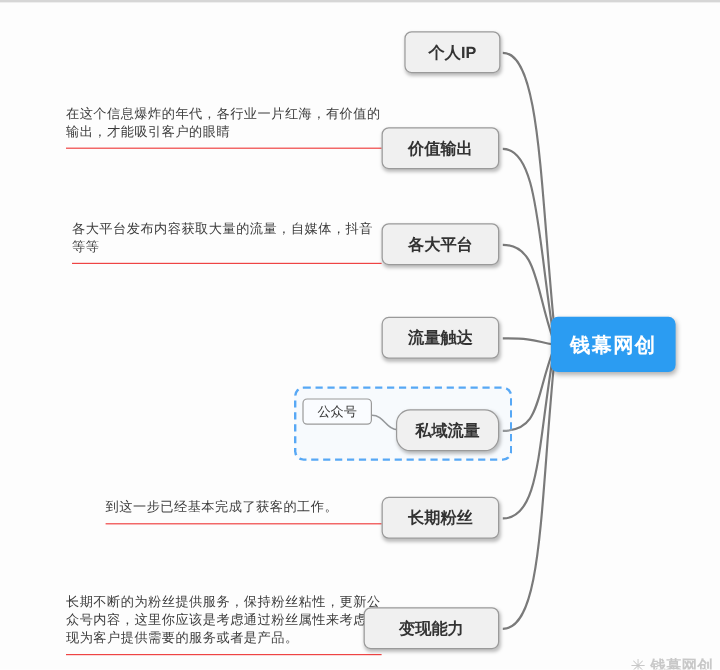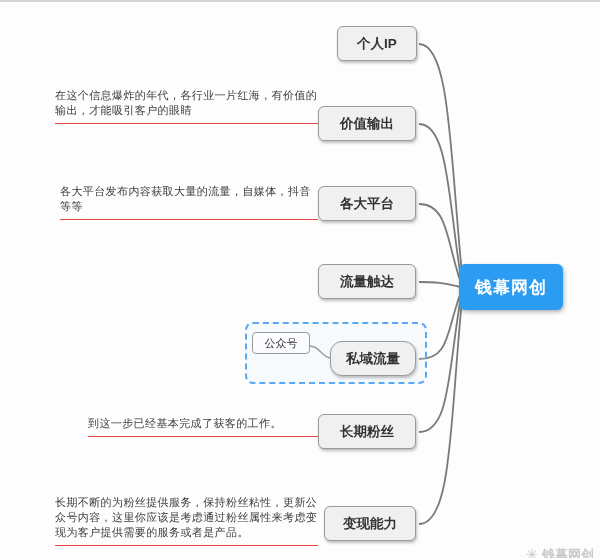--- a/index.html
+++ b/index.html
@@ -48,21 +48,21 @@
     border:2px dashed var(--selection-border);border-radius:8px;
     background:rgba(230,242,255,.25);box-sizing:border-box;
   }
   
   .n0{right:183px;top:24px;width:80px;}
   .n1{right:184px;top:104px;width:98px;}
   .n2{right:184px;top:184px;width:98px;}
   .n3{right:184px;top:262px;width:98px;}
   .n4{right:184px;top:339px;width:86px;border-radius:12px;}
   .n5{right:184px;top:412px;width:98px;}
-  .n6{right:184px;top:504px;width:92px;}
+  .n6{right:184px;top:504px;width:113px;}
   
   .note1{left:55px;width:263px;top:86px;}
   .note2{left:60px;width:258px;top:182px;}
   .note3{left:75px;width:243px;top:259px;}
   .note4{left:88px;width:230px;top:414px;}
   .note5{left:55px;width:263px;top:493px;}
   .watermark{
     position:absolute;z-index:5;right:6px;bottom:-6px;color:var(--watermark);
     font-size:13px;display:flex;align-items:center;gap:4px;font-weight:bold;
   }

